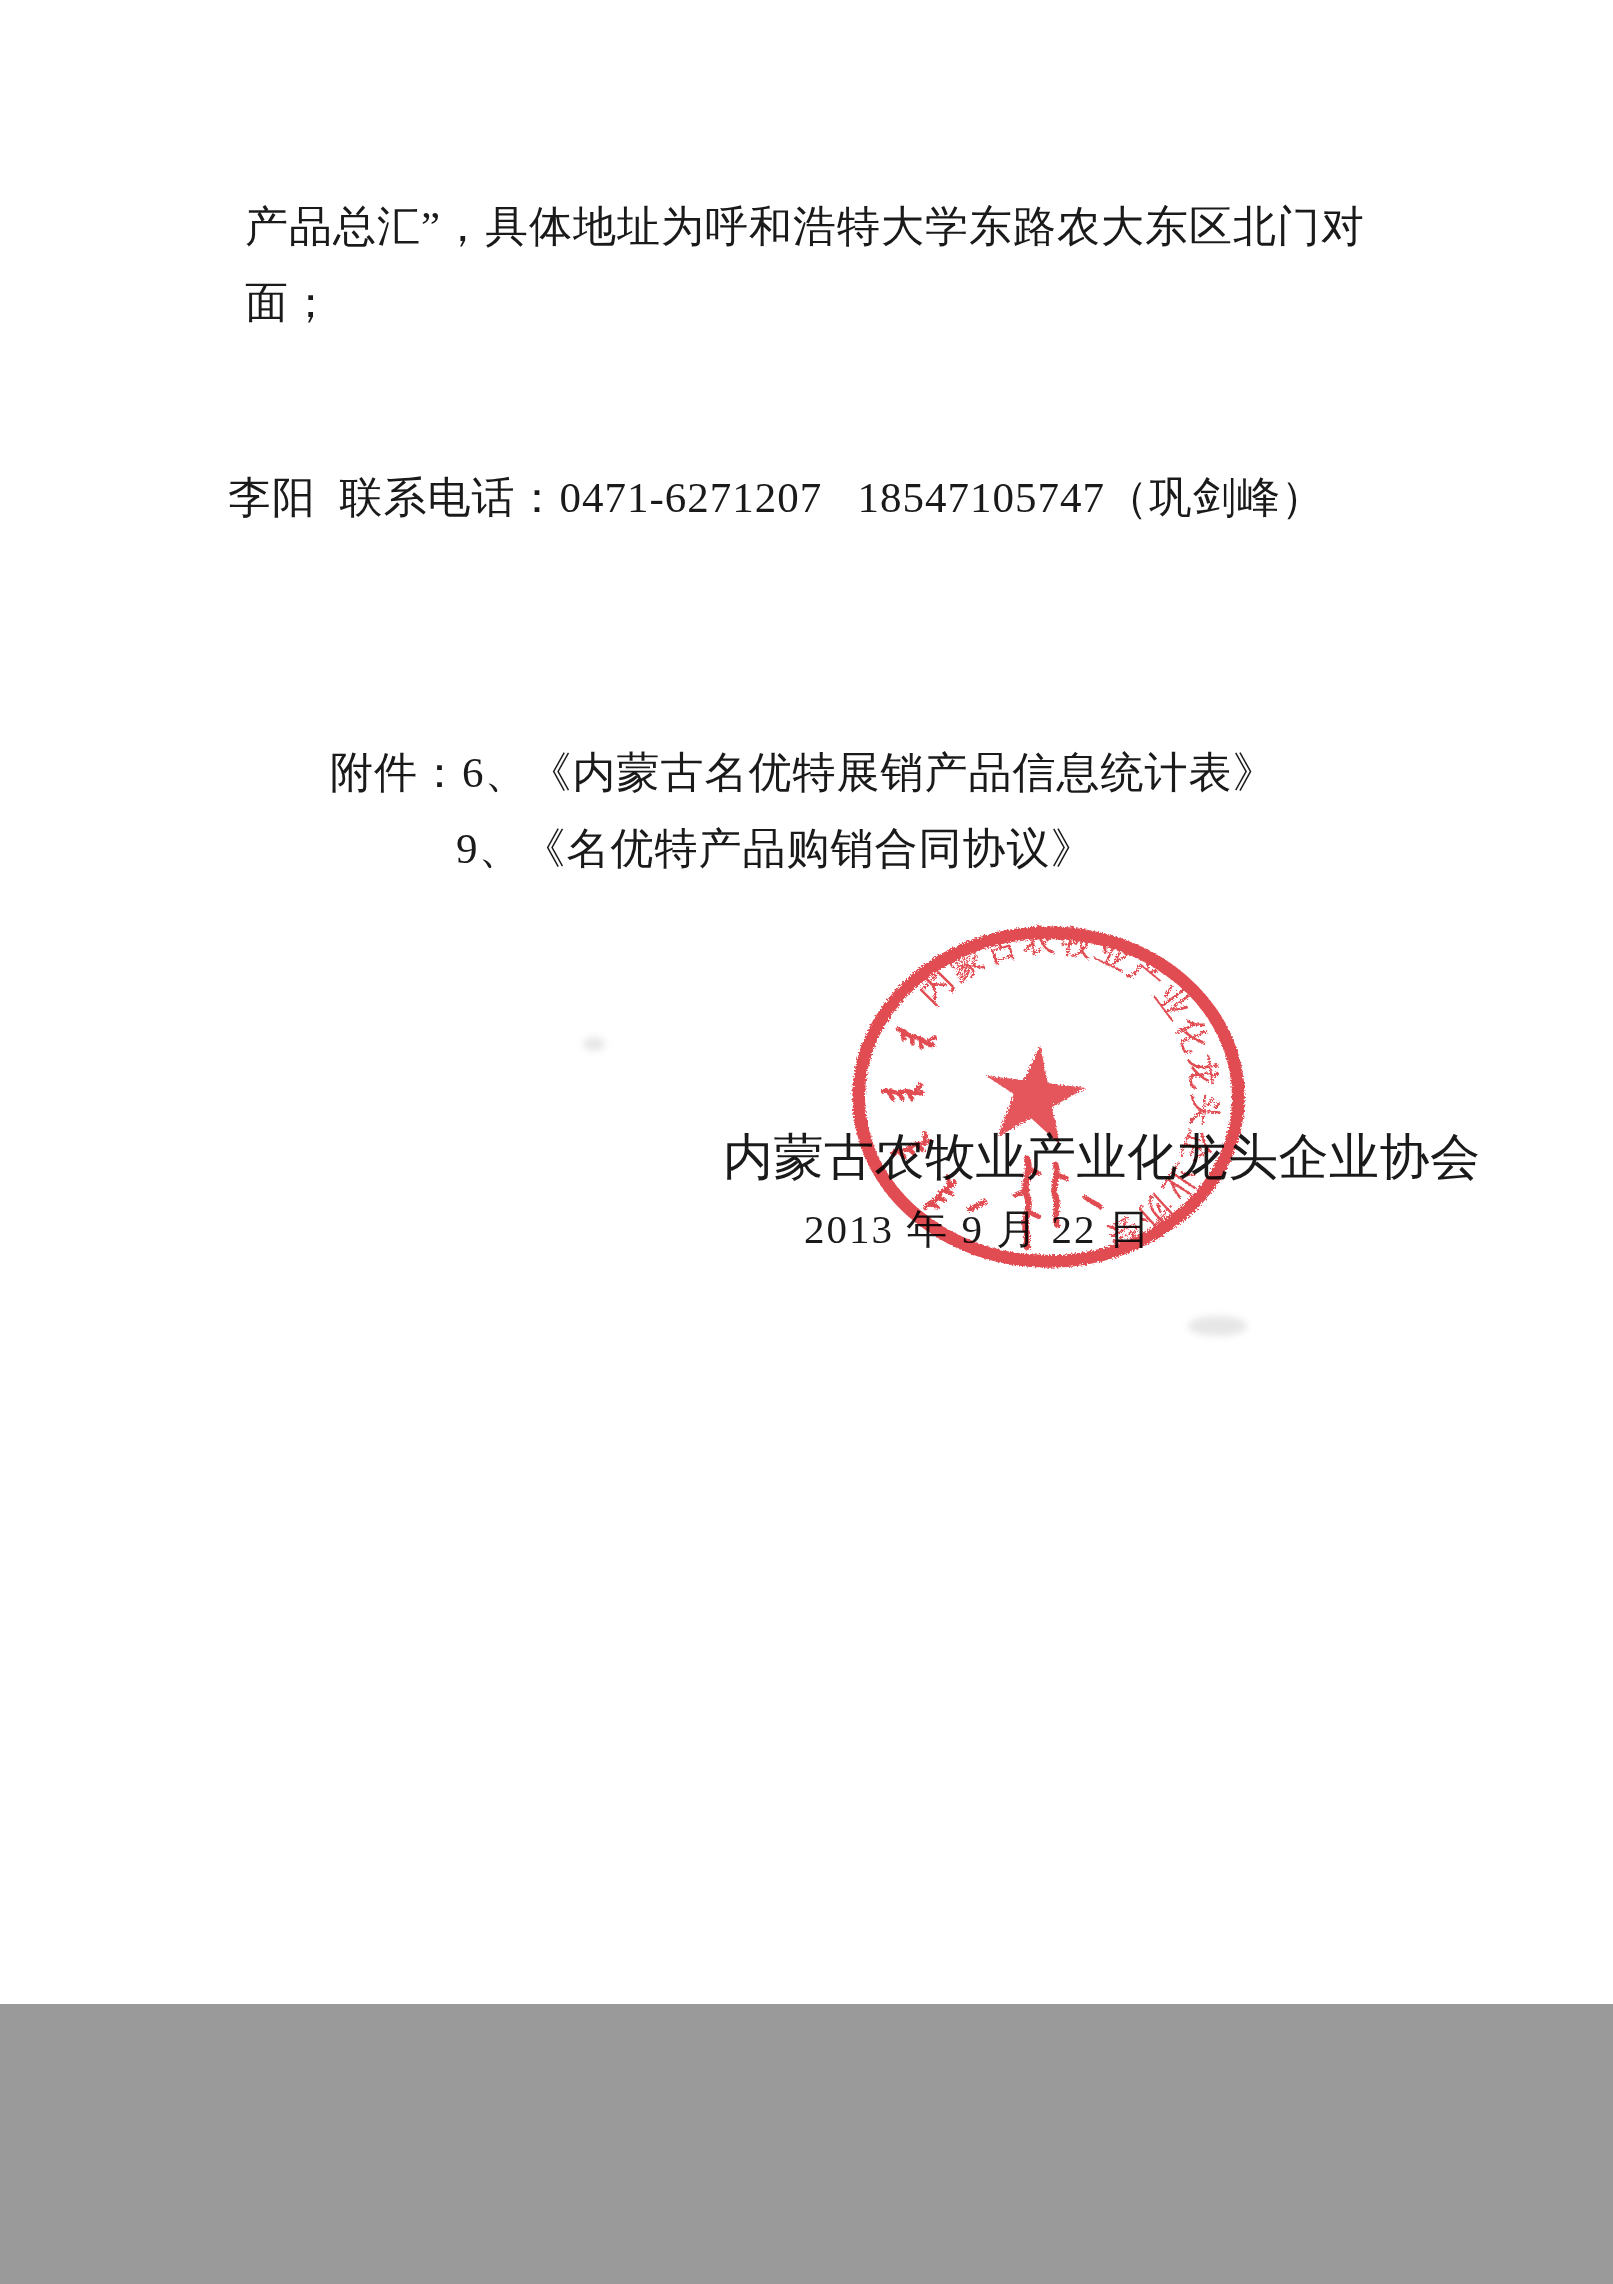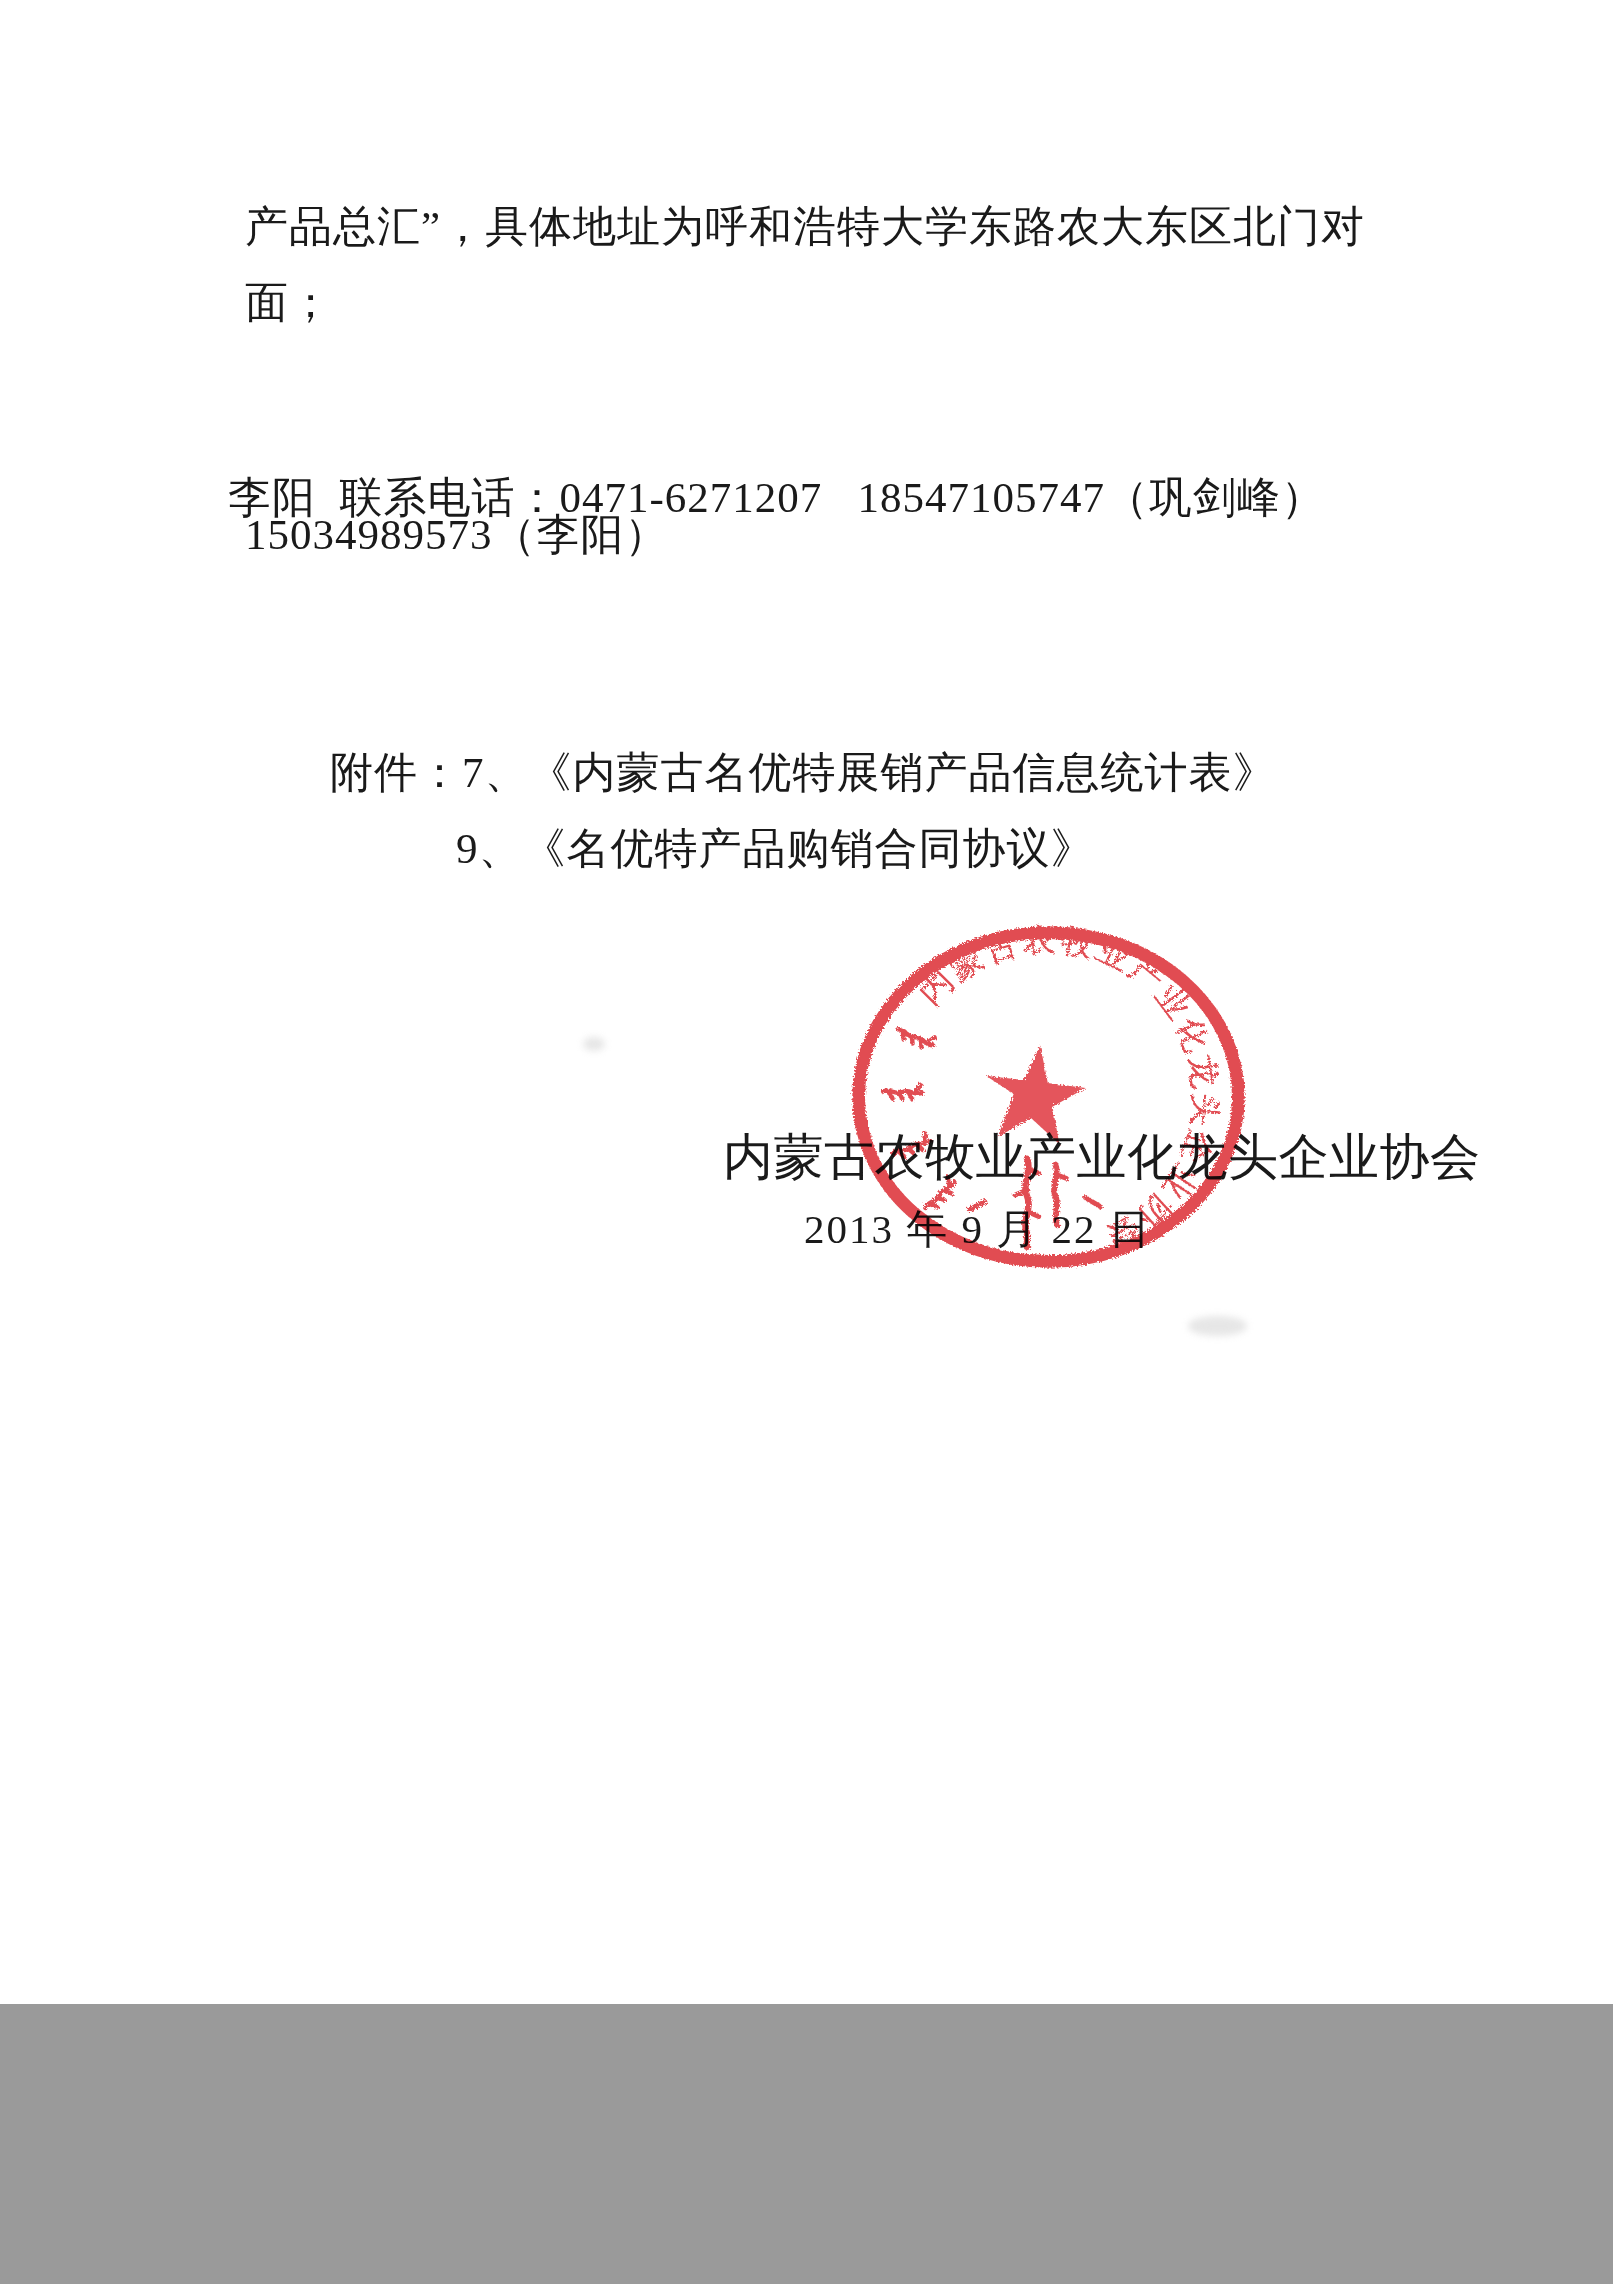--- a/index.html
+++ b/index.html
@@ -33,23 +33,22 @@
   }
 </style>
 </head>
 <body>
 
 <div class="page">
 
   <div class="tline body-line" style="left:245px;top:199px;">产品总汇”，具体地址为呼和浩特大学东路农大东区北门对</div>
   <div class="tline body-line" style="left:245px;top:275px;">面；</div>
   <div class="tline body-line" style="left:228px;top:430px;margin-top:40px;">李阳  联系电话：0471-6271207   18547105747（巩剑峰）</div>
-  <div class="tline body-line" style="left:245px;top:507px;">15034989573（李阳）</div>
 
-  <div class="tline attach-line" style="left:330px;top:745px;">附件：7、《内蒙古名优特展销产品信息统计表》</div>
+  <div class="tline attach-line" style="left:330px;top:745px;">附件：6、《内蒙古名优特展销产品信息统计表》</div>
   <div class="tline attach-line" style="left:456px;top:821px;">9、《名优特产品购销合同协议》</div>
 
   <div class="tline sig-org" style="left:723px;top:1131px;">内蒙古农牧业产业化龙头企业协会</div>
   <div class="tline sig-date" style="left:804px;top:1204px;">2013 年 9 月 22 日</div>
 
   <div class="smudge" style="left:583px;top:1037px;width:21.6px;height:13.7px;"></div>
   <div class="smudge" style="left:1188px;top:1316px;width:59px;height:19.6px;"></div>
 
   <div class="seal">
     <svg width="421" height="372" viewBox="0 0 430 380" xmlns="http://www.w3.org/2000/svg">

